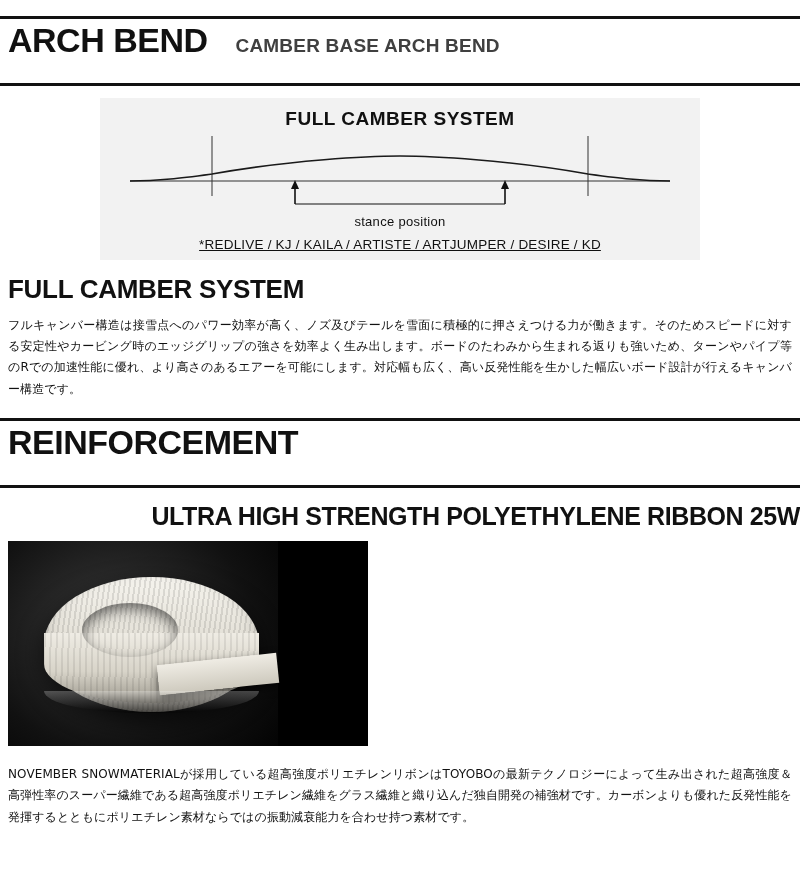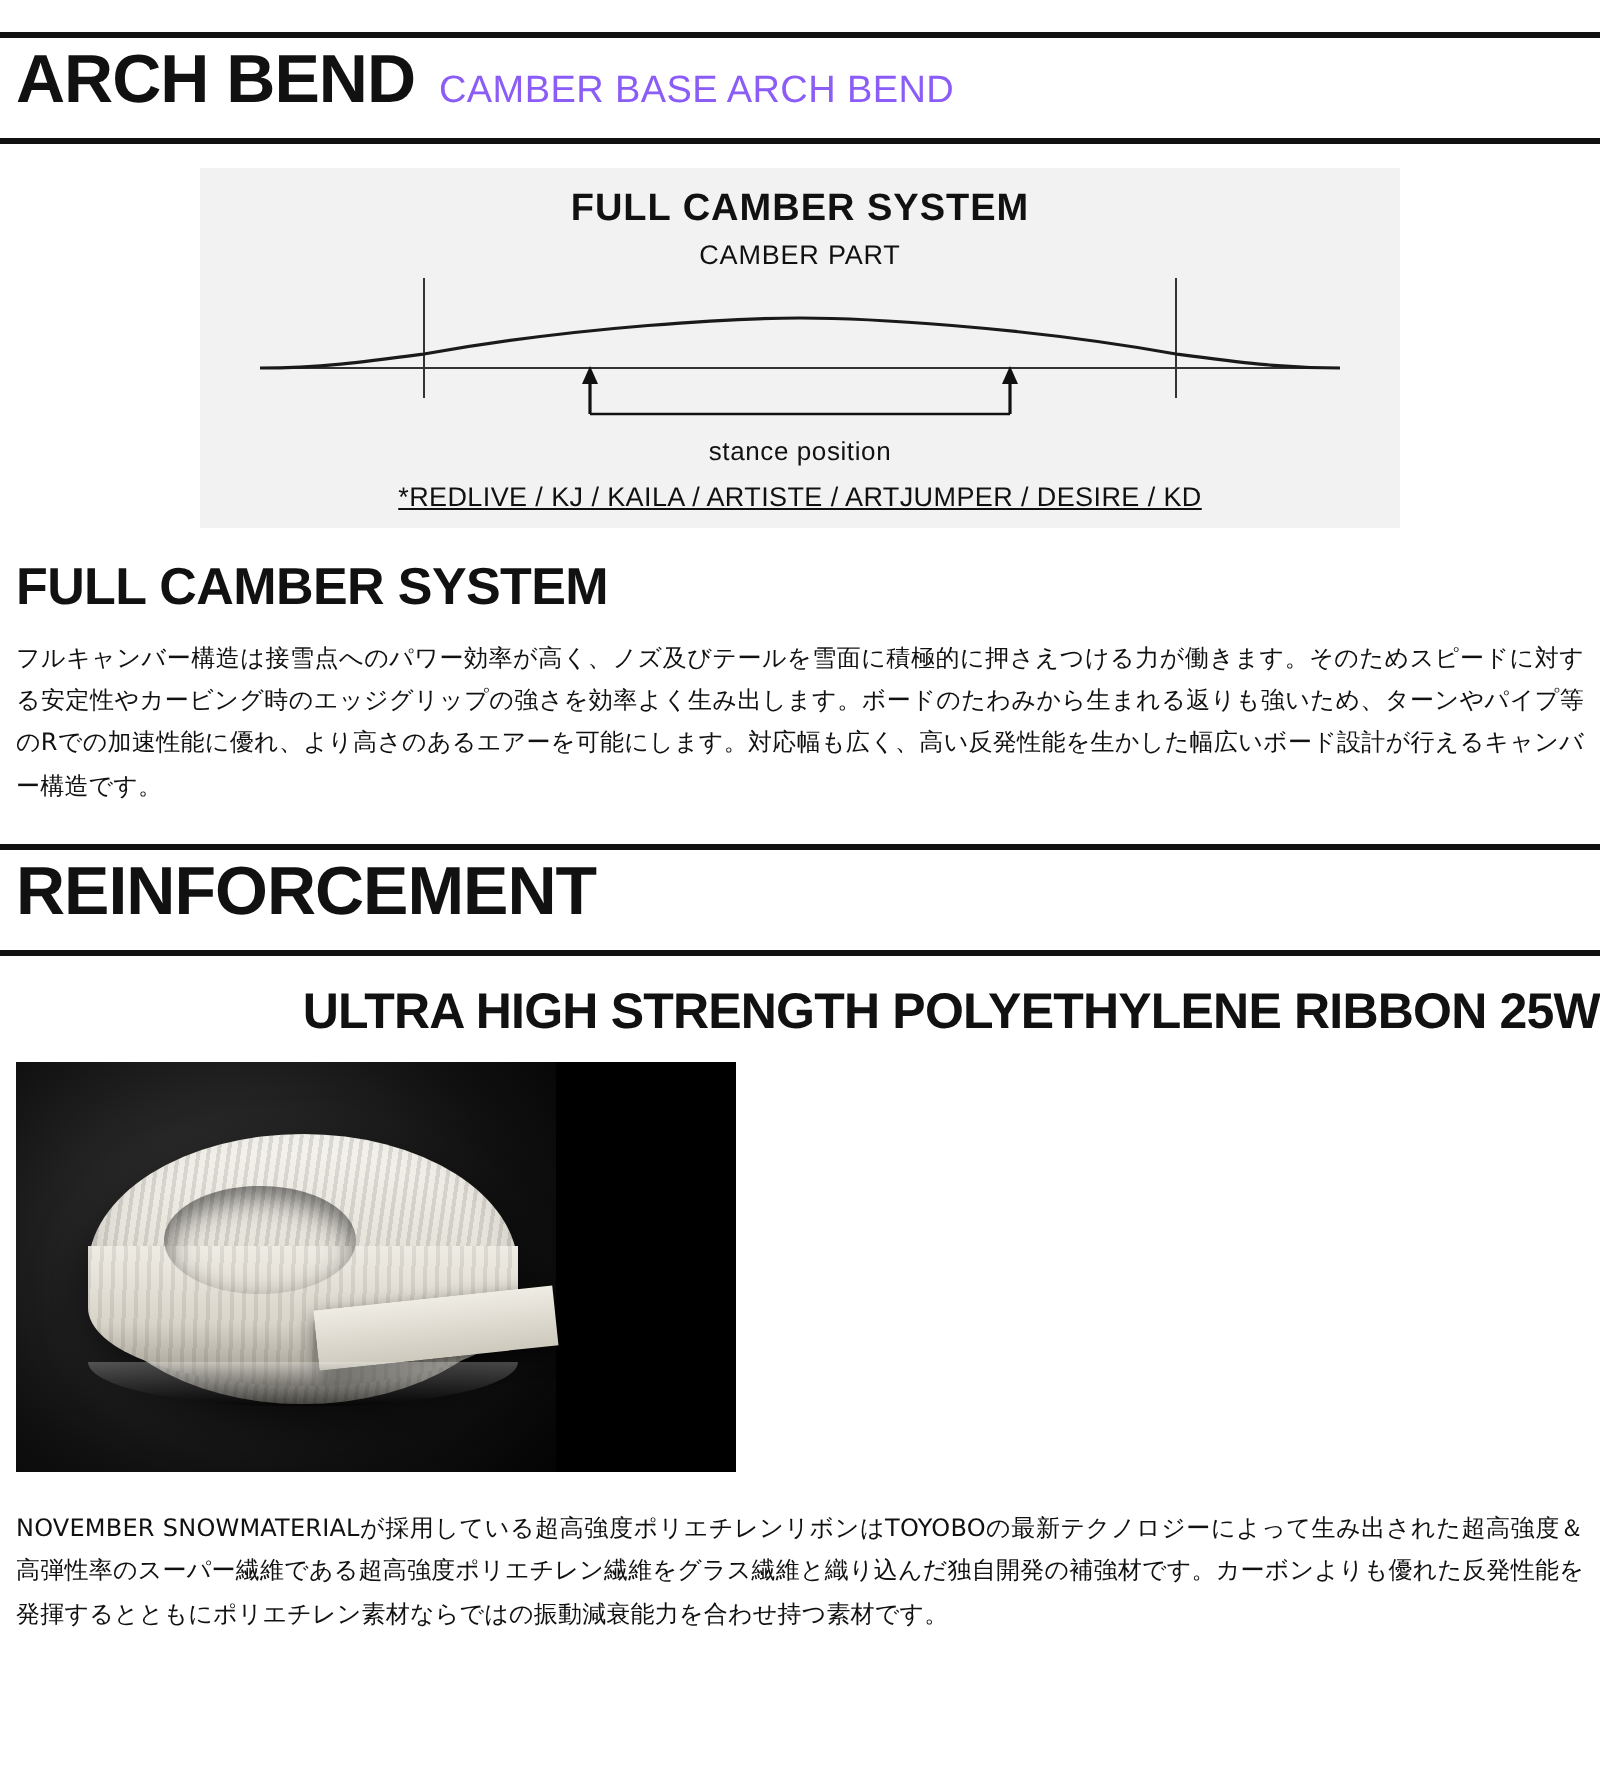--- a/index.html
+++ b/index.html
@@ -13,37 +13,37 @@
     font-family: "Liberation Sans", sans-serif;
     color: #111111;
     position: relative;
     overflow: hidden;
   }
 
   
   .section-bar {
     border-top: 3px solid #111111;
     border-bottom: 3px solid #111111;
-    padding: 4px 8px 10px 8px;
+    padding: 4px 8px 24px 8px;
     display: flex;
     align-items: baseline;
-    gap: 12px;
+    gap: 28px;
   }
   .section-bar .main-title {
     font-size: 34px;
     font-weight: bold;
     letter-spacing: -0.5px;
     line-height: 1.05;
     font-family: "Liberation Sans", sans-serif;
   }
   .section-bar .sub-title {
     font-size: 19px;
-    font-weight: normal;
+    font-weight: bold;
     letter-spacing: 0.2px;
-    color: #8b5cf6;
+    color: #404040;
     text-align: center;
   }
 
   #archbend-bar { margin-top: 16px; }
 
   
   .diagram-wrap {
     margin: 12px auto 0 auto;
     width: 600px;
     background: #f2f2f2;
@@ -171,21 +171,20 @@
 </head>
 <body>
 
 <div class="section-bar" id="archbend-bar">
   <span class="main-title">ARCH BEND</span>
   <span class="sub-title">CAMBER BASE ARCH BEND</span>
 </div>
 
 <div class="diagram-wrap">
   <div class="diagram-title">FULL CAMBER SYSTEM</div>
-  <div class="diagram-sub">CAMBER PART</div>
 
   <div class="diagram-svg-box">
     <svg width="560" height="78" viewBox="0 0 560 78" xmlns="http://www.w3.org/2000/svg">
 
       <line x1="92" y1="2" x2="92" y2="62" stroke="#333" stroke-width="1"></line>
       <line x1="468" y1="2" x2="468" y2="62" stroke="#333" stroke-width="1"></line>
 
       <line x1="10" y1="47" x2="550" y2="47" stroke="#333" stroke-width="1"></line>
 
       <path d="M10,47 C40,47 62,44 92,40 C170,26 250,22 280,22 C310,22 390,26 468,40 C498,44 520,47 550,47" fill="none" stroke="#1a1a1a" stroke-width="1.6"></path>

